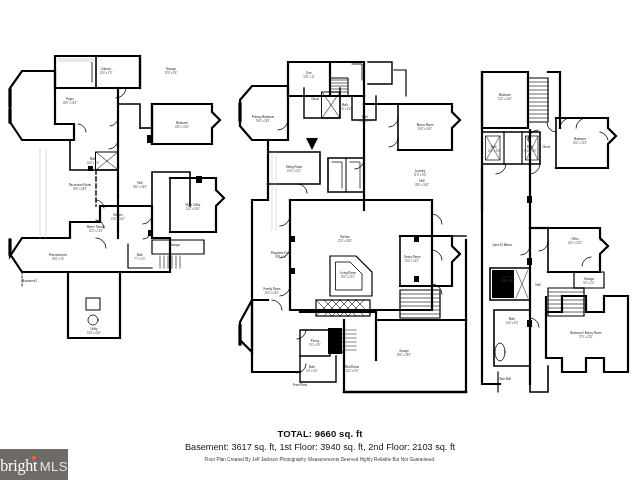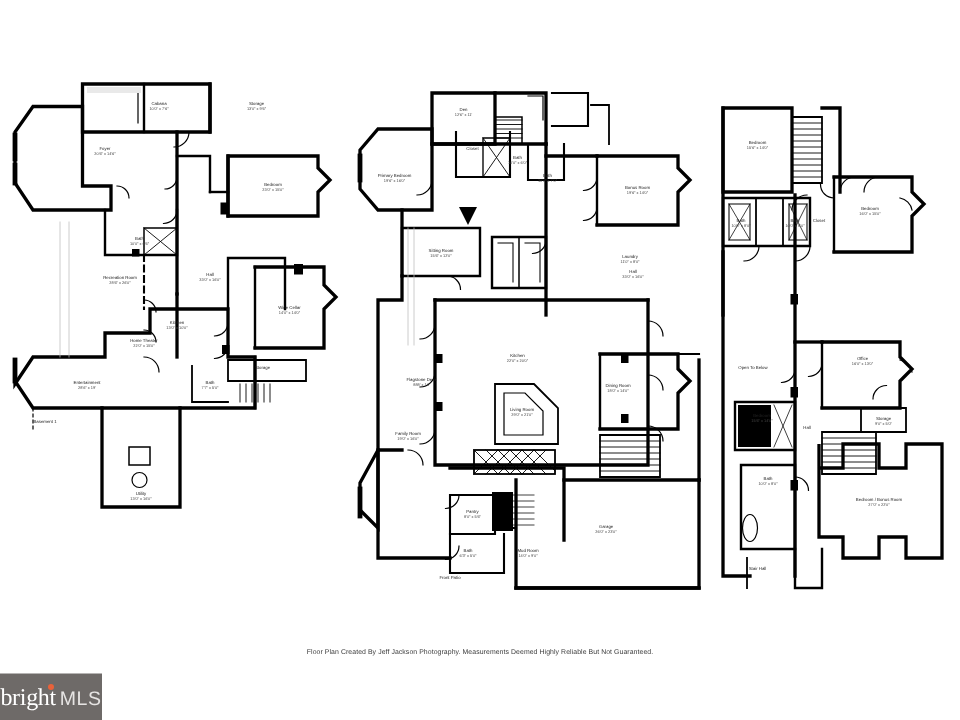--- a/index.html
+++ b/index.html
@@ -498,20 +498,22 @@
         <text x="586" y="334" text-anchor="middle" font-size="2.9" font-family="&quot;Liberation Sans&quot;, sans-serif" fill="#222">Bedroom / Bonus Room</text>
         <text x="586" y="337.6" text-anchor="middle" font-size="2.6" font-family="&quot;Liberation Sans&quot;, sans-serif" fill="#444">27'0" x 22'0"</text>
       </g>
       <g>
         <text x="505" y="380" text-anchor="middle" font-size="2.9" font-family="&quot;Liberation Sans&quot;, sans-serif" fill="#222">Stair Hall</text>
       </g>
     </g>
 </svg>
 
 <div class="footer-block">
+  <div class="total-line">TOTAL: 9660 sq. ft</div>
+  <div class="breakdown-line">Basement: 3617 sq. ft, 1st Floor: 3940 sq. ft, 2nd Floor: 2103 sq. ft</div>
   <div class="credit-line">Floor Plan Created By Jeff Jackson Photography. Measurements Deemed Highly Reliable But Not Guaranteed.</div>
 </div>
 
 <div class="mls-logo">
   <div class="mls-logo-inner">
     <span class="mls-bright">
       <span>bright</span>
       <span class="mls-dot"></span>
     </span>
     <span class="mls-sub">MLS</span>

